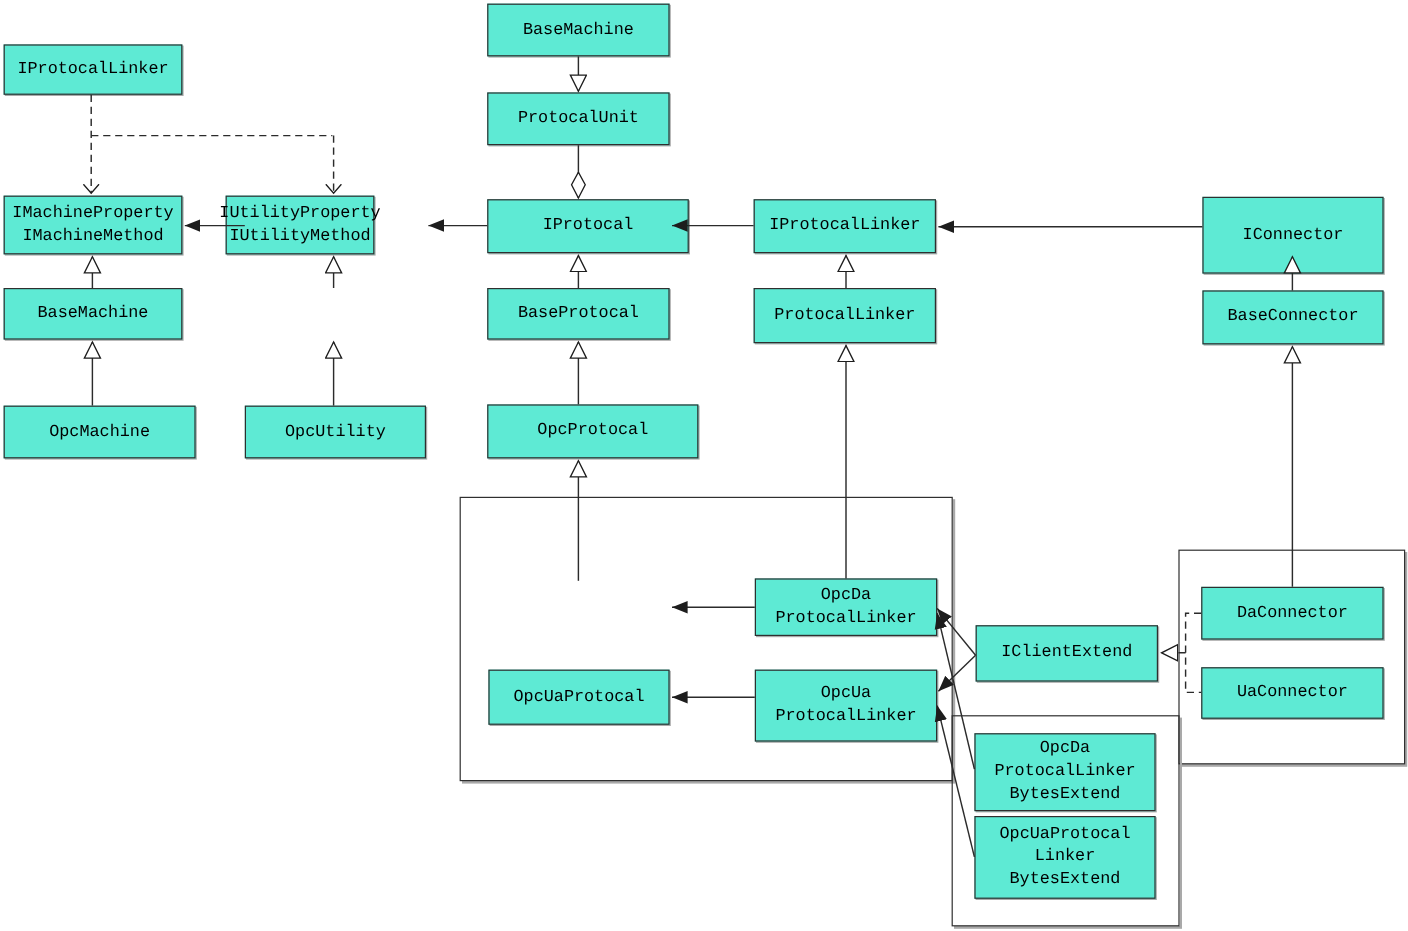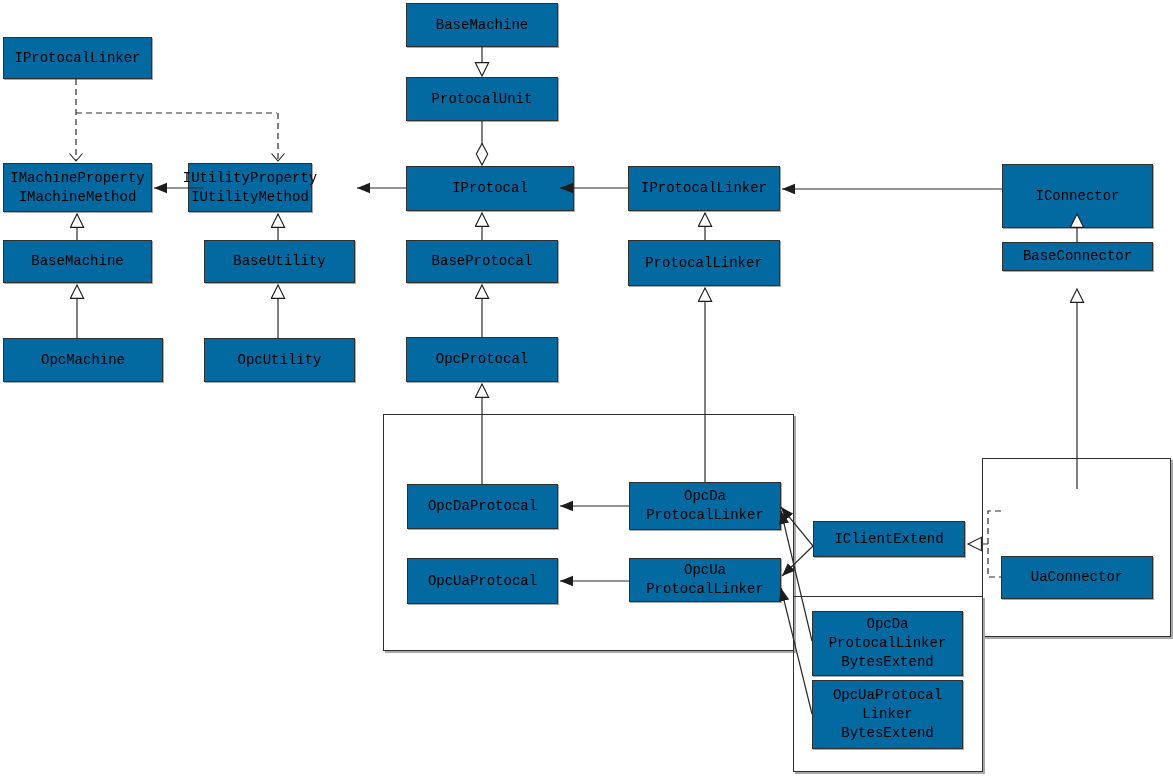--- a/index.html
+++ b/index.html
@@ -6,21 +6,21 @@
   #stage{
     position:relative;
     width:1173px;height:776px;
     background:#ffffff;
     font-family:"Liberation Mono","DejaVu Sans Mono",monospace;
     overflow:hidden;
   }
   .node{
     position:absolute;
     box-sizing:border-box;
-    background:#0369a1;
+    background:#5eead4;
     border:1px solid #2f2f2f;
     box-shadow:1px 1px 0 #a9a9a9;
     display:flex;
     flex-direction:column;
     align-items:center;
     justify-content:center;
     text-align:center;
     font-size:14px;
     line-height:19px;
     color:#000000;
@@ -64,23 +64,20 @@
 
   <div class="node" style="left:188px;top:163px;width:124px;height:49px">
     <span>IUtilityProperty</span>
     <span>IUtilityMethod</span>
   </div>
 
   <div class="node" style="left:3px;top:240px;width:149px;height:43px">
     <span>BaseMachine</span>
   </div>
 
-  <div class="node" style="left:204px;top:240px;width:151px;height:43px">
-    <span>BaseUtility</span>
-  </div>
 
   <div class="node" style="left:3px;top:338px;width:160px;height:44px">
     <span>OpcMachine</span>
   </div>
 
   <div class="node" style="left:204px;top:338px;width:151px;height:44px">
     <span>OpcUtility</span>
   </div>
 
   <div class="node" style="left:406px;top:3px;width:152px;height:44px">
@@ -104,50 +101,50 @@
   </div>
 
   <div class="node" style="left:406px;top:240px;width:152px;height:43px">
     <span>BaseProtocal</span>
   </div>
 
   <div class="node" style="left:628px;top:240px;width:152px;height:46px">
     <span>ProtocalLinker</span>
   </div>
 
-  <div class="node" style="left:1002px;top:242px;width:151px;height:29px">
+  <div class="node" style="left:1002px;top:242px;width:151px;height:45px">
     <span>BaseConnector</span>
   </div>
 
-  <div class="node" style="left:406px;top:337px;width:152px;height:45px">
+  <div class="node" style="left:406px;top:337px;width:176px;height:45px">
     <span>OpcProtocal</span>
   </div>
 
-  <div class="node" style="left:407px;top:484px;width:151px;height:45px">
-    <span>OpcDaProtocal</span>
-  </div>
 
   <div class="node" style="left:407px;top:558px;width:151px;height:46px">
     <span>OpcUaProtocal</span>
   </div>
 
   <div class="node" style="left:629px;top:482px;width:152px;height:48px">
     <span>OpcDa</span>
     <span>ProtocalLinker</span>
   </div>
 
-  <div class="node" style="left:629px;top:558px;width:152px;height:44px">
+  <div class="node" style="left:629px;top:558px;width:152px;height:60px">
     <span>OpcUa</span>
     <span>ProtocalLinker</span>
   </div>
 
-  <div class="node" style="left:813px;top:521px;width:152px;height:36px">
+  <div class="node" style="left:813px;top:521px;width:152px;height:47px">
     <span>IClientExtend</span>
   </div>
 
+  <div class="node" style="left:1001px;top:489px;width:152px;height:44px">
+    <span>DaConnector</span>
+  </div>
 
   <div class="node" style="left:1001px;top:556px;width:152px;height:43px">
     <span>UaConnector</span>
   </div>
 
   <div class="node" style="left:812px;top:611px;width:151px;height:65px">
     <span>OpcDa</span>
     <span>ProtocalLinker</span>
     <span>BytesExtend</span>
   </div>

